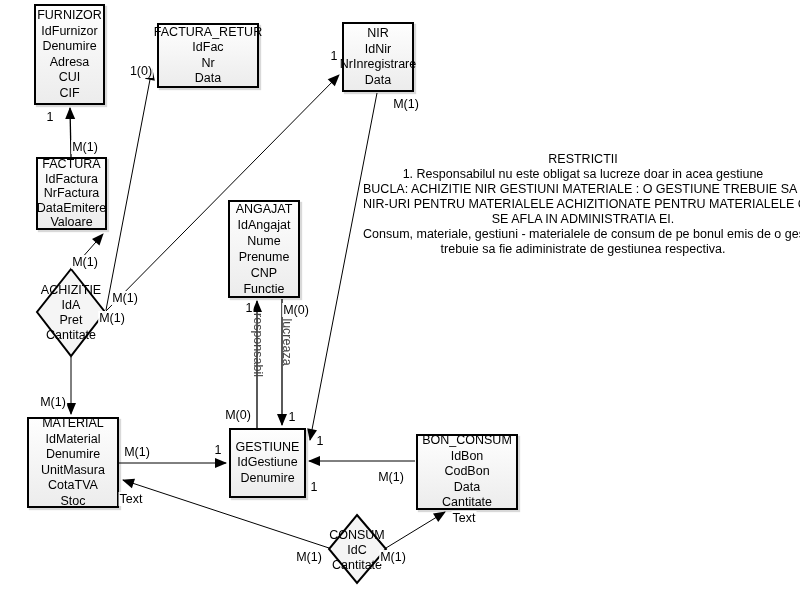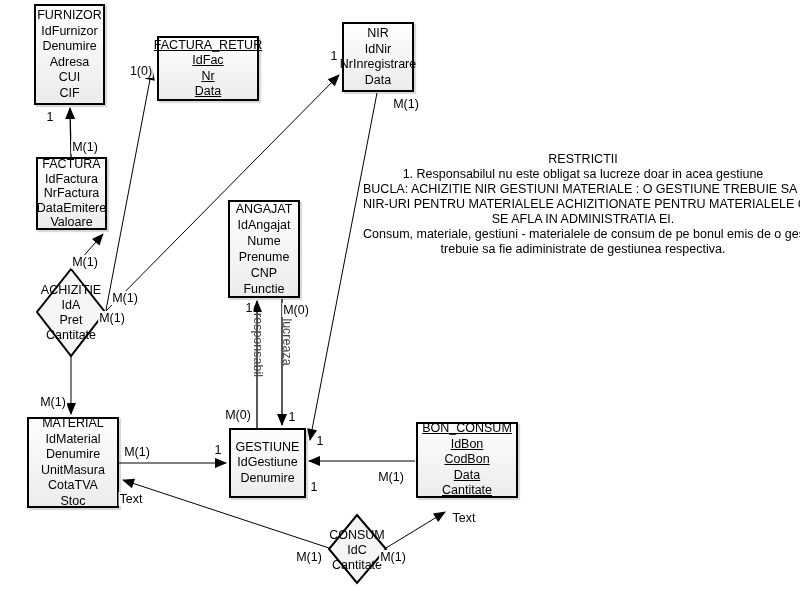--- a/index.html
+++ b/index.html
@@ -48,21 +48,21 @@
     <polygon points="357,515 386,549 357,583 329,549" fill="#f5f5f5" stroke="#000" stroke-width="2"></polygon>
   </svg>
 
   <div class="entity" style="left:34px;top:4px;width:71px;height:101px;">
     <div class="ebody"><div>FURNIZOR</div><div>IdFurnizor
 Denumire
 Adresa
 CUI
 CIF</div></div>
   </div>
-  <div class="entity" style="left:157px;top:36px;width:102px;height:65px;text-decoration:underline;">
+  <div class="entity" style="left:157px;top:23px;width:102px;height:65px;">
     <div class="ebody"><div>FACTURA_RETUR</div><div>IdFac
 Nr
 Data</div></div>
   </div>
   <div class="entity" style="left:342px;top:22px;width:72px;height:70px;justify-content:center;">
     <div class="ebody"><div>NIR</div><div>IdNir
 NrInregistrare
 Data</div></div>
   </div>
   <div class="entity" style="left:228px;top:200px;width:72px;height:98px;line-height:16px;">
@@ -82,21 +82,21 @@
     <div class="ebody"><div>MATERIAL</div><div>IdMaterial
 Denumire
 UnitMasura
 CotaTVA
 Stoc</div></div>
   </div>
   <div class="entity" style="left:229px;top:428px;width:77px;height:70px;">
     <div class="ebody"><div>GESTIUNE</div><div>IdGestiune
 Denumire</div></div>
   </div>
-  <div class="entity" style="left:416px;top:422px;width:102px;height:76px;text-decoration:underline;">
+  <div class="entity" style="left:416px;top:434px;width:102px;height:76px;">
     <div class="ebody"><div>BON_CONSUM</div><div>IdBon
 CodBon
 Data
 Cantitate</div></div>
   </div>
 
   <div class="dtext" style="left:71px;top:313px;">
     <div>ACHIZITIE</div><div>IdA
 Pret
 Cantitate</div>

